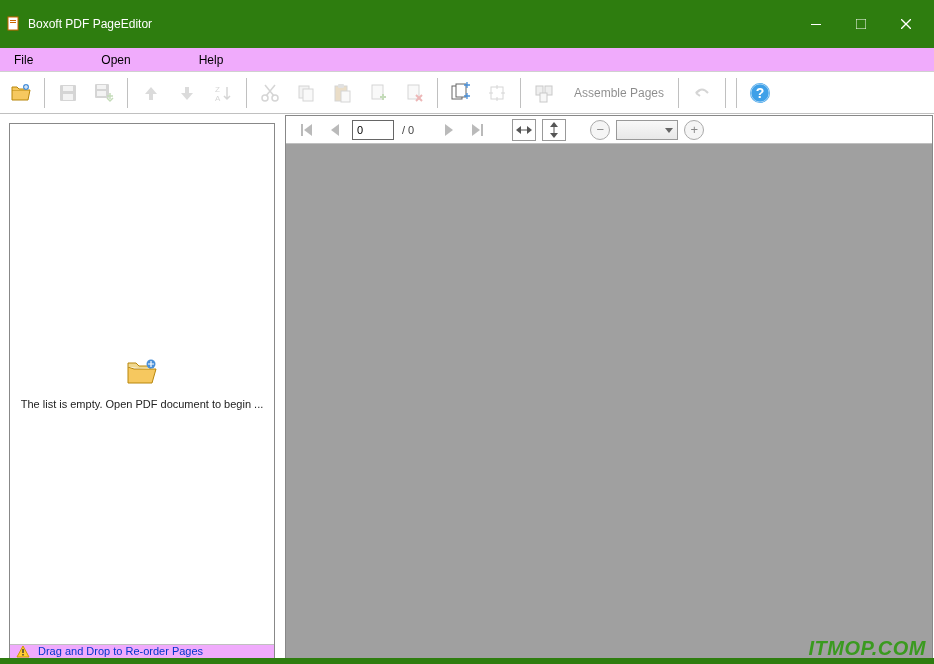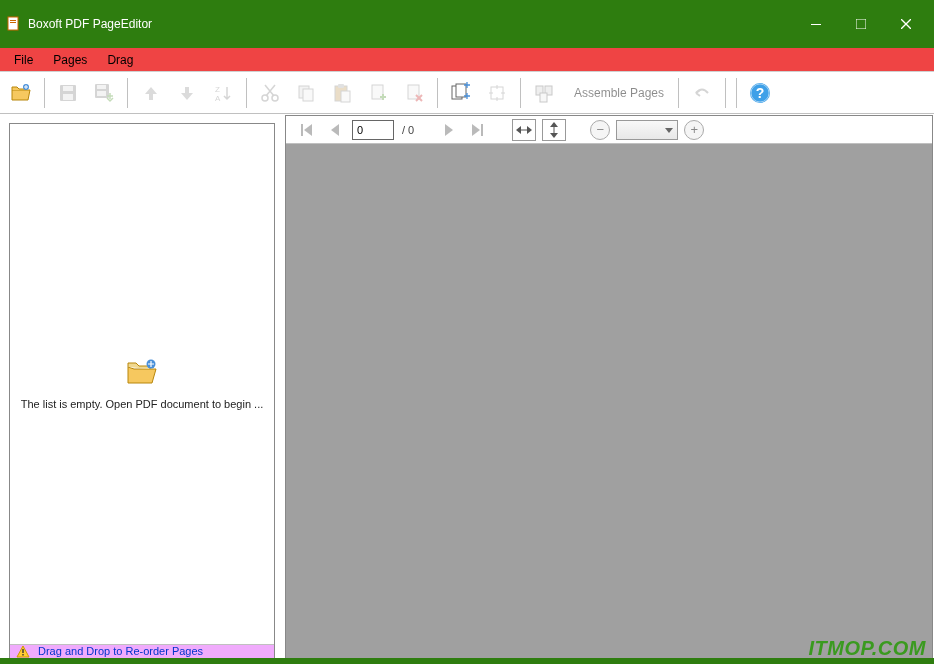--- a/index.html
+++ b/index.html
@@ -3,21 +3,21 @@
 <meta charset="utf-8">
 <style>
 * { margin: 0; padding: 0; box-sizing: border-box; }
 body { font-family: "Segoe UI", Tahoma, sans-serif; font-size: 12px; background: #fff; width: 934px; height: 664px; overflow: hidden; position: relative; }
 
 .titlebar { height: 48px; background: #2e7d0f; color: #fff; display: flex; align-items: center; padding: 0 6px; }
 .titlebar .appicon { width: 16px; height: 16px; margin-right: 6px; }
 .titlebar .title { flex: 1; font-size: 12px; }
 .titlebar .winbtn { width: 45px; height: 30px; display: flex; align-items: center; justify-content: center; color: #fff; }
 
-.menubar { height: 24px; background: #ef4444; border-bottom: 1px solid #d0d0d0; display: flex; align-items: center; padding: 0 4px; }
+.menubar { height: 24px; background: #f0abfc; border-bottom: 1px solid #d0d0d0; display: flex; align-items: center; padding: 0 4px; gap: 48px; }
 .menubar .menuitem { padding: 3px 10px; cursor: default; }
 
 .toolbar { height: 42px; background: #fff; border-bottom: 1px solid #c0c0c0; display: flex; align-items: center; padding: 2px 4px; gap: 2px; }
 .tbtn { width: 34px; height: 34px; display: flex; align-items: center; justify-content: center; border-radius: 2px; }
 .tbtn.disabled svg { opacity: 0.35; }
 .tbtn-wide { width: auto; padding: 0 8px; height: 34px; display: flex; align-items: center; gap: 19px; border-radius: 2px; }
 .tbtn-wide.disabled { opacity: 0.45; }
 .tsep { width: 1px; height: 30px; background: #c0c0c0; margin: 0 4px; }
 
 .workarea { display: flex; height: calc(664px - 30px - 24px - 42px - 6px); }
@@ -69,22 +69,22 @@
   <div class="winbtn">
       <svg width="10" height="10">
         <line x1="0" y1="0" x2="10" y2="10" stroke="#fff" stroke-width="1.3"></line>
         <line x1="10" y1="0" x2="0" y2="10" stroke="#fff" stroke-width="1.3"></line>
       </svg>
     </div>
 </div>
 
 <div class="menubar">
   <div class="menuitem">File</div>
-  <div class="menuitem">Pages</div>
-  <div class="menuitem">Drag</div>
+  <div class="menuitem">Open</div>
+  <div class="menuitem">Help</div>
 </div>
 
 <div class="toolbar">
   <div class="tbtn enabled">
     <svg width="22" height="22">
         <path d="M2 8 L2 18 L18 18 L20 8 Z" fill="#f6c85f" stroke="#b8860b"></path>
         <path d="M2 8 L2 5 L7 5 L9 7 L16 7 L16 8" fill="#f6c85f" stroke="#b8860b"></path>
         <circle cx="16" cy="5" r="3" fill="#4a90d9"></circle>
         <path d="M14 5 L18 5 M16 3 L16 7" stroke="#fff" stroke-width="1"></path>
       </svg>

